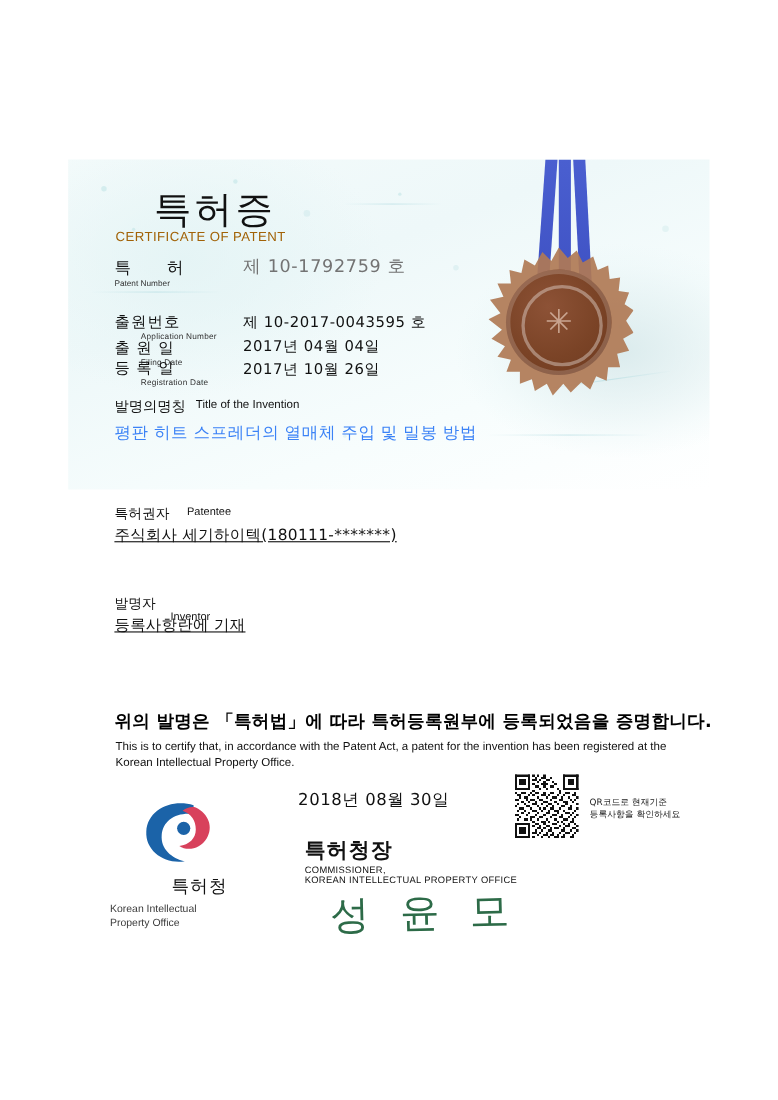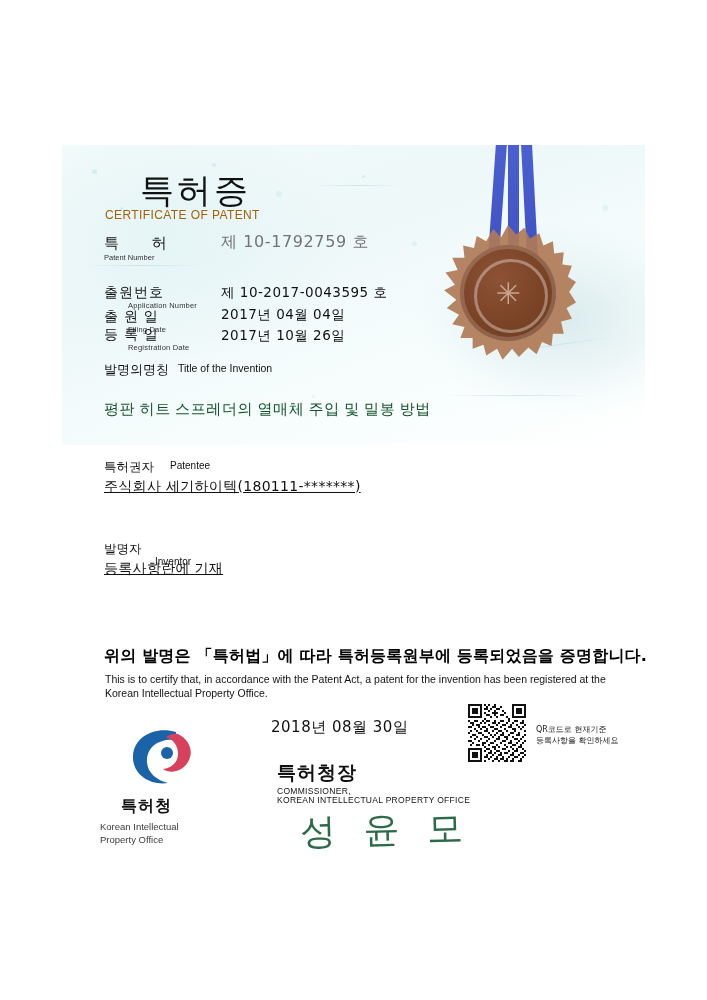--- a/index.html
+++ b/index.html
@@ -188,25 +188,25 @@
   .inv-title-en {
     position: absolute;
     left: 178px;
     top: 362px;
     font-size: 10.5px;
     color: #111;
   }
   .inv-title-value {
     position: absolute;
     left: 104px;
-    top: 400px;
+    top: 384px;
     font-size: 15px;
     letter-spacing: .6px;
-    font-family: Liberation Serif, serif;
-    color: #14532d;
+    font-family: Liberation Sans, sans-serif;
+    color: #3b82f6;
   }
 
   
   .block-label {
     position: absolute;
     font-size: 12.5px;
     font-family: "DejaVu Sans", sans-serif;
     color: #111;
   }
   .block-label-en {
@@ -308,23 +308,23 @@
     left: 120px;
     top: 722px;
     width: 88px;
     height: 72px;
   }
   .kipo-ko {
     position: absolute;
     left: 121px;
     top: 796px;
     width: 86px;
-    text-align: left;
+    text-align: right;
     font-size: 16px;
-    font-weight: 700;
+    font-weight: 400;
     font-family: "DejaVu Sans", sans-serif;
     color: #111;
     letter-spacing: 1px;
   }
   .kipo-en {
     position: absolute;
     left: 100px;
     top: 820px;
     width: 128px;
     text-align: left;

